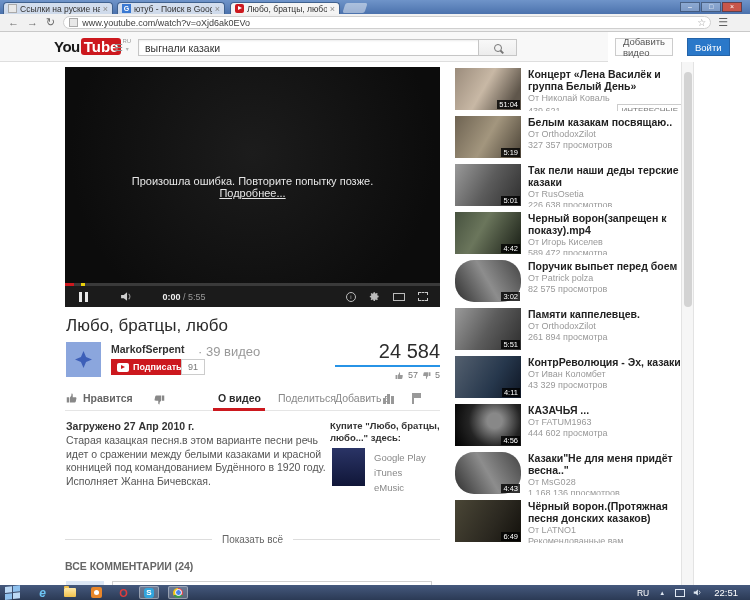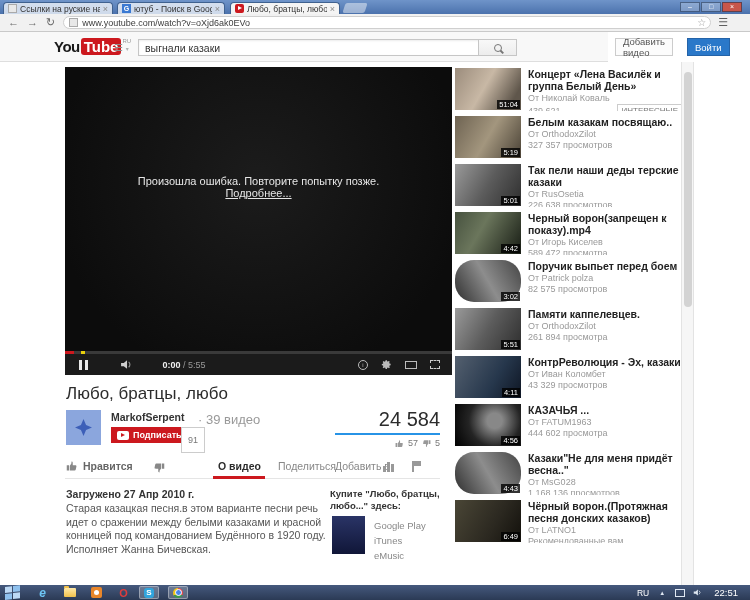--- a/index.html
+++ b/index.html
@@ -57,21 +57,21 @@
   .mag{width:6px;height:6px;border:1.5px solid #777;border-radius:50%;position:relative;}
   .mag::after{content:"";position:absolute;width:4px;height:1.5px;background:#777;
     transform:rotate(45deg);right:-3px;bottom:-2px;}
   .upload-btn{position:absolute;left:615px;top:6px;height:18px;padding:0 7px;background:#fcfcfc;
     border:1px solid #ccc;font-size:9.5px;color:#555;display:flex;align-items:center;box-sizing:border-box;}
   .signin-btn{position:absolute;left:687px;top:6px;height:18px;padding:0 7px;background:#2a78c9;
     border:1px solid #2463a8;font-size:9.5px;color:#fff;display:flex;align-items:center;box-sizing:border-box;}
 
   
   .main-col{position:absolute;left:65px;top:67px;width:375px;}
-  .player{position:relative;width:375px;height:308px;background:#101010;padding-left:12px;}
+  .player{position:relative;width:375px;height:240px;background:#101010;}
   .video-area{position:absolute;inset:0 0 24px 0;background:radial-gradient(circle at 50% 40%,#1c1c1c,#0c0c0c 80%);}
   .err{position:absolute;left:0;right:0;top:108px;text-align:center;color:#e6e6e6;font-size:11px;}
   .err a{color:#e6e6e6;text-decoration:underline;}
   .controls{position:absolute;left:0;bottom:0;width:100%;height:24px;background:#1b1b1b;}
   .progress{position:absolute;left:0;top:0;width:100%;height:3px;background:#3a3a3a;}
   .prog-red{position:absolute;left:0;top:0;width:9px;height:3px;background:#cc181e;}
   .prog-yellow{position:absolute;left:16px;top:0;width:4px;height:3px;background:#e8d00c;}
   .ctl-row{position:absolute;left:0;top:3px;right:0;bottom:0;display:flex;align-items:center;gap:16px;}
   .pause{display:flex;gap:2.5px;margin-left:14px;}
   .pause span{width:3px;height:10px;background:#e9e9e9;}
@@ -89,21 +89,21 @@
   .avatar{position:absolute;left:1px;top:0;width:35px;height:35px;background:#8ba6dd;overflow:hidden;}
   .avatar::after{content:"";position:absolute;left:9px;top:9px;width:17px;height:17px;background:#3d5fb8;
     clip-path:polygon(50% 0,65% 35%,100% 50%,65% 65%,50% 100%,35% 65%,0 50%,35% 35%);}
   .ch-name{position:absolute;left:46px;top:1px;font-size:10.5px;font-weight:bold;color:#333;}
   .ch-videos{position:absolute;left:133px;top:2px;font-size:13px;color:#999;}
   .subs-btn{position:absolute;left:46px;top:17px;height:16px;background:#cc181e;color:#fff;
     font-size:9px;font-weight:bold;display:flex;align-items:center;padding:0 6px;}
   .subs-btn .yt-tv{width:12px;height:9px;background:#fff;border-radius:2px;margin-right:4px;position:relative;}
   .subs-btn .yt-tv::after{content:"";position:absolute;left:4px;top:2px;border-left:4px solid #cc181e;
     border-top:2.5px solid transparent;border-bottom:2.5px solid transparent;}
-  .subs-count{position:absolute;left:116px;top:17px;height:26px;border:1px solid #ccc;background:#fff;
+  .subs-count{position:absolute;left:116px;top:17px;height:16px;border:1px solid #ccc;background:#fff;
     color:#777;font-size:9px;display:flex;align-items:center;padding:0 6px;box-sizing:border-box;}
   .views-num{position:absolute;right:0;top:-2px;font-size:20px;color:#2c2c2c;}
   .views-bar{position:absolute;right:0;top:23px;width:105px;height:2px;background:#2793e6;}
   .likes-row{position:absolute;right:0;top:28px;display:flex;align-items:center;gap:4px;
     font-size:9px;color:#777;}
   .likes-row svg{display:block;}
 
   .action-row{position:relative;height:21px;border-bottom:1px solid #e5e5e5;margin-top:3px;}
   .act-like{position:absolute;left:1px;top:3px;display:flex;align-items:center;gap:5px;
     font-size:10.5px;color:#666;font-weight:bold;}

